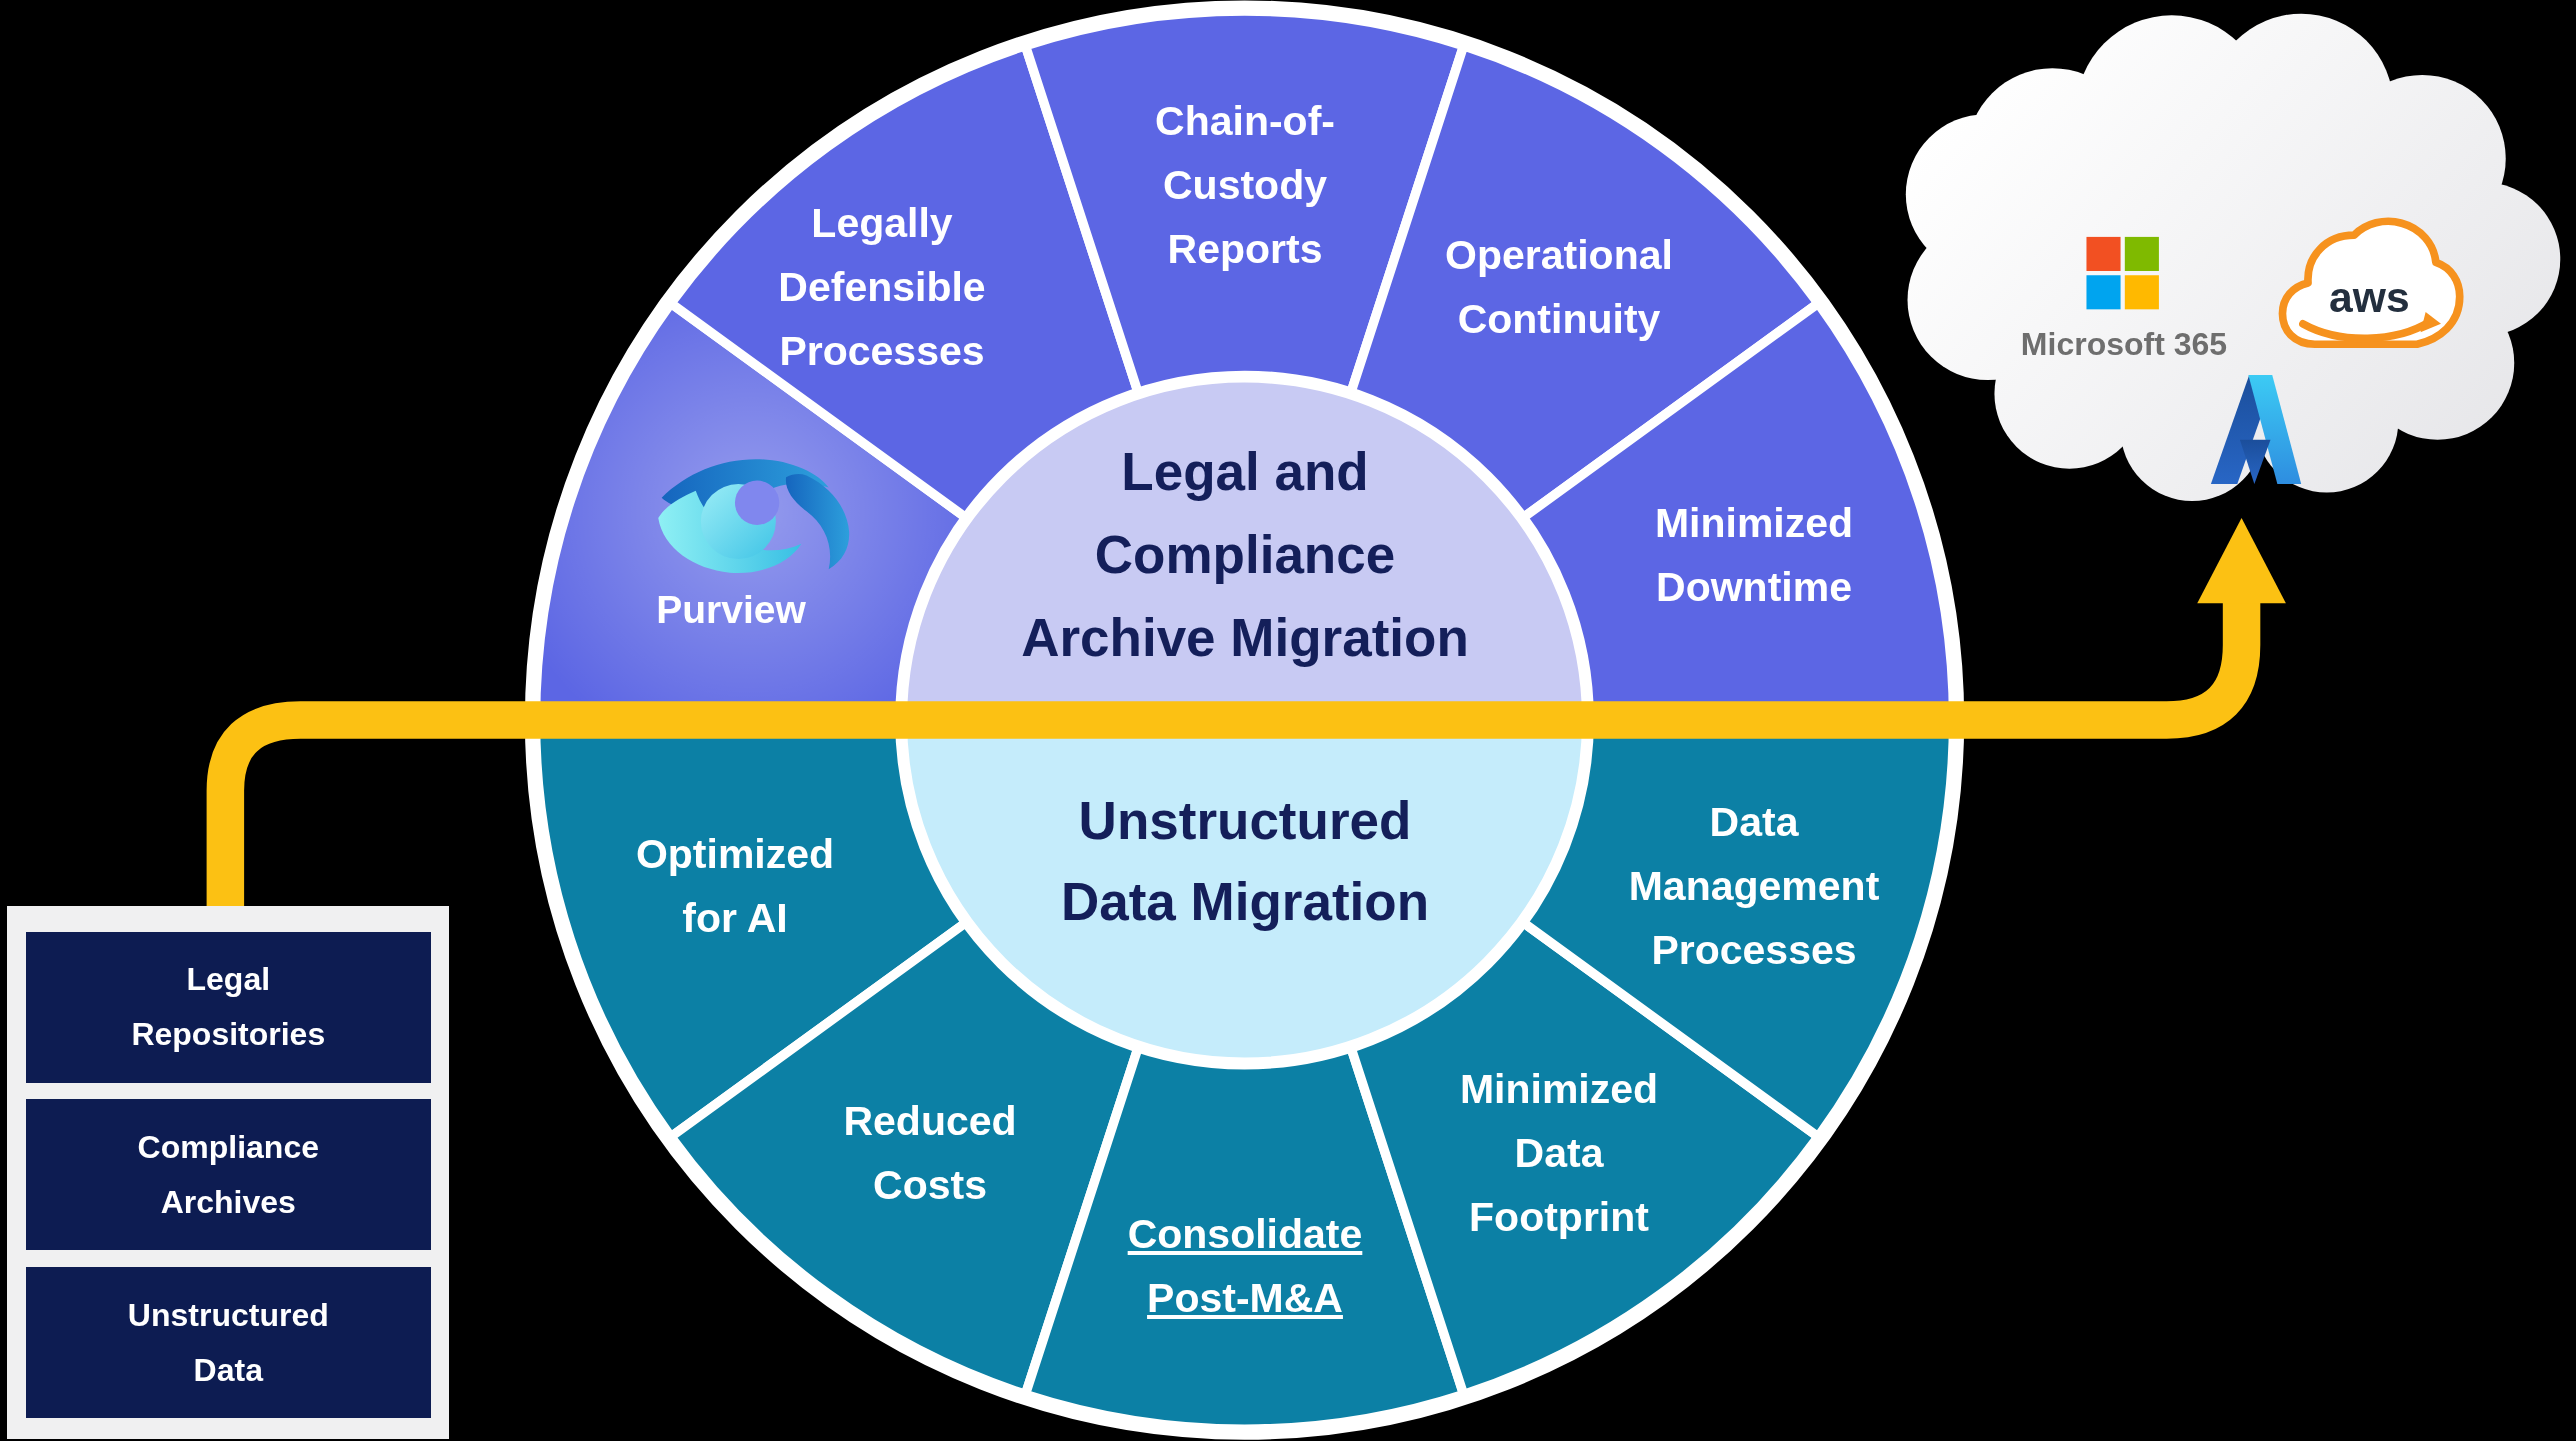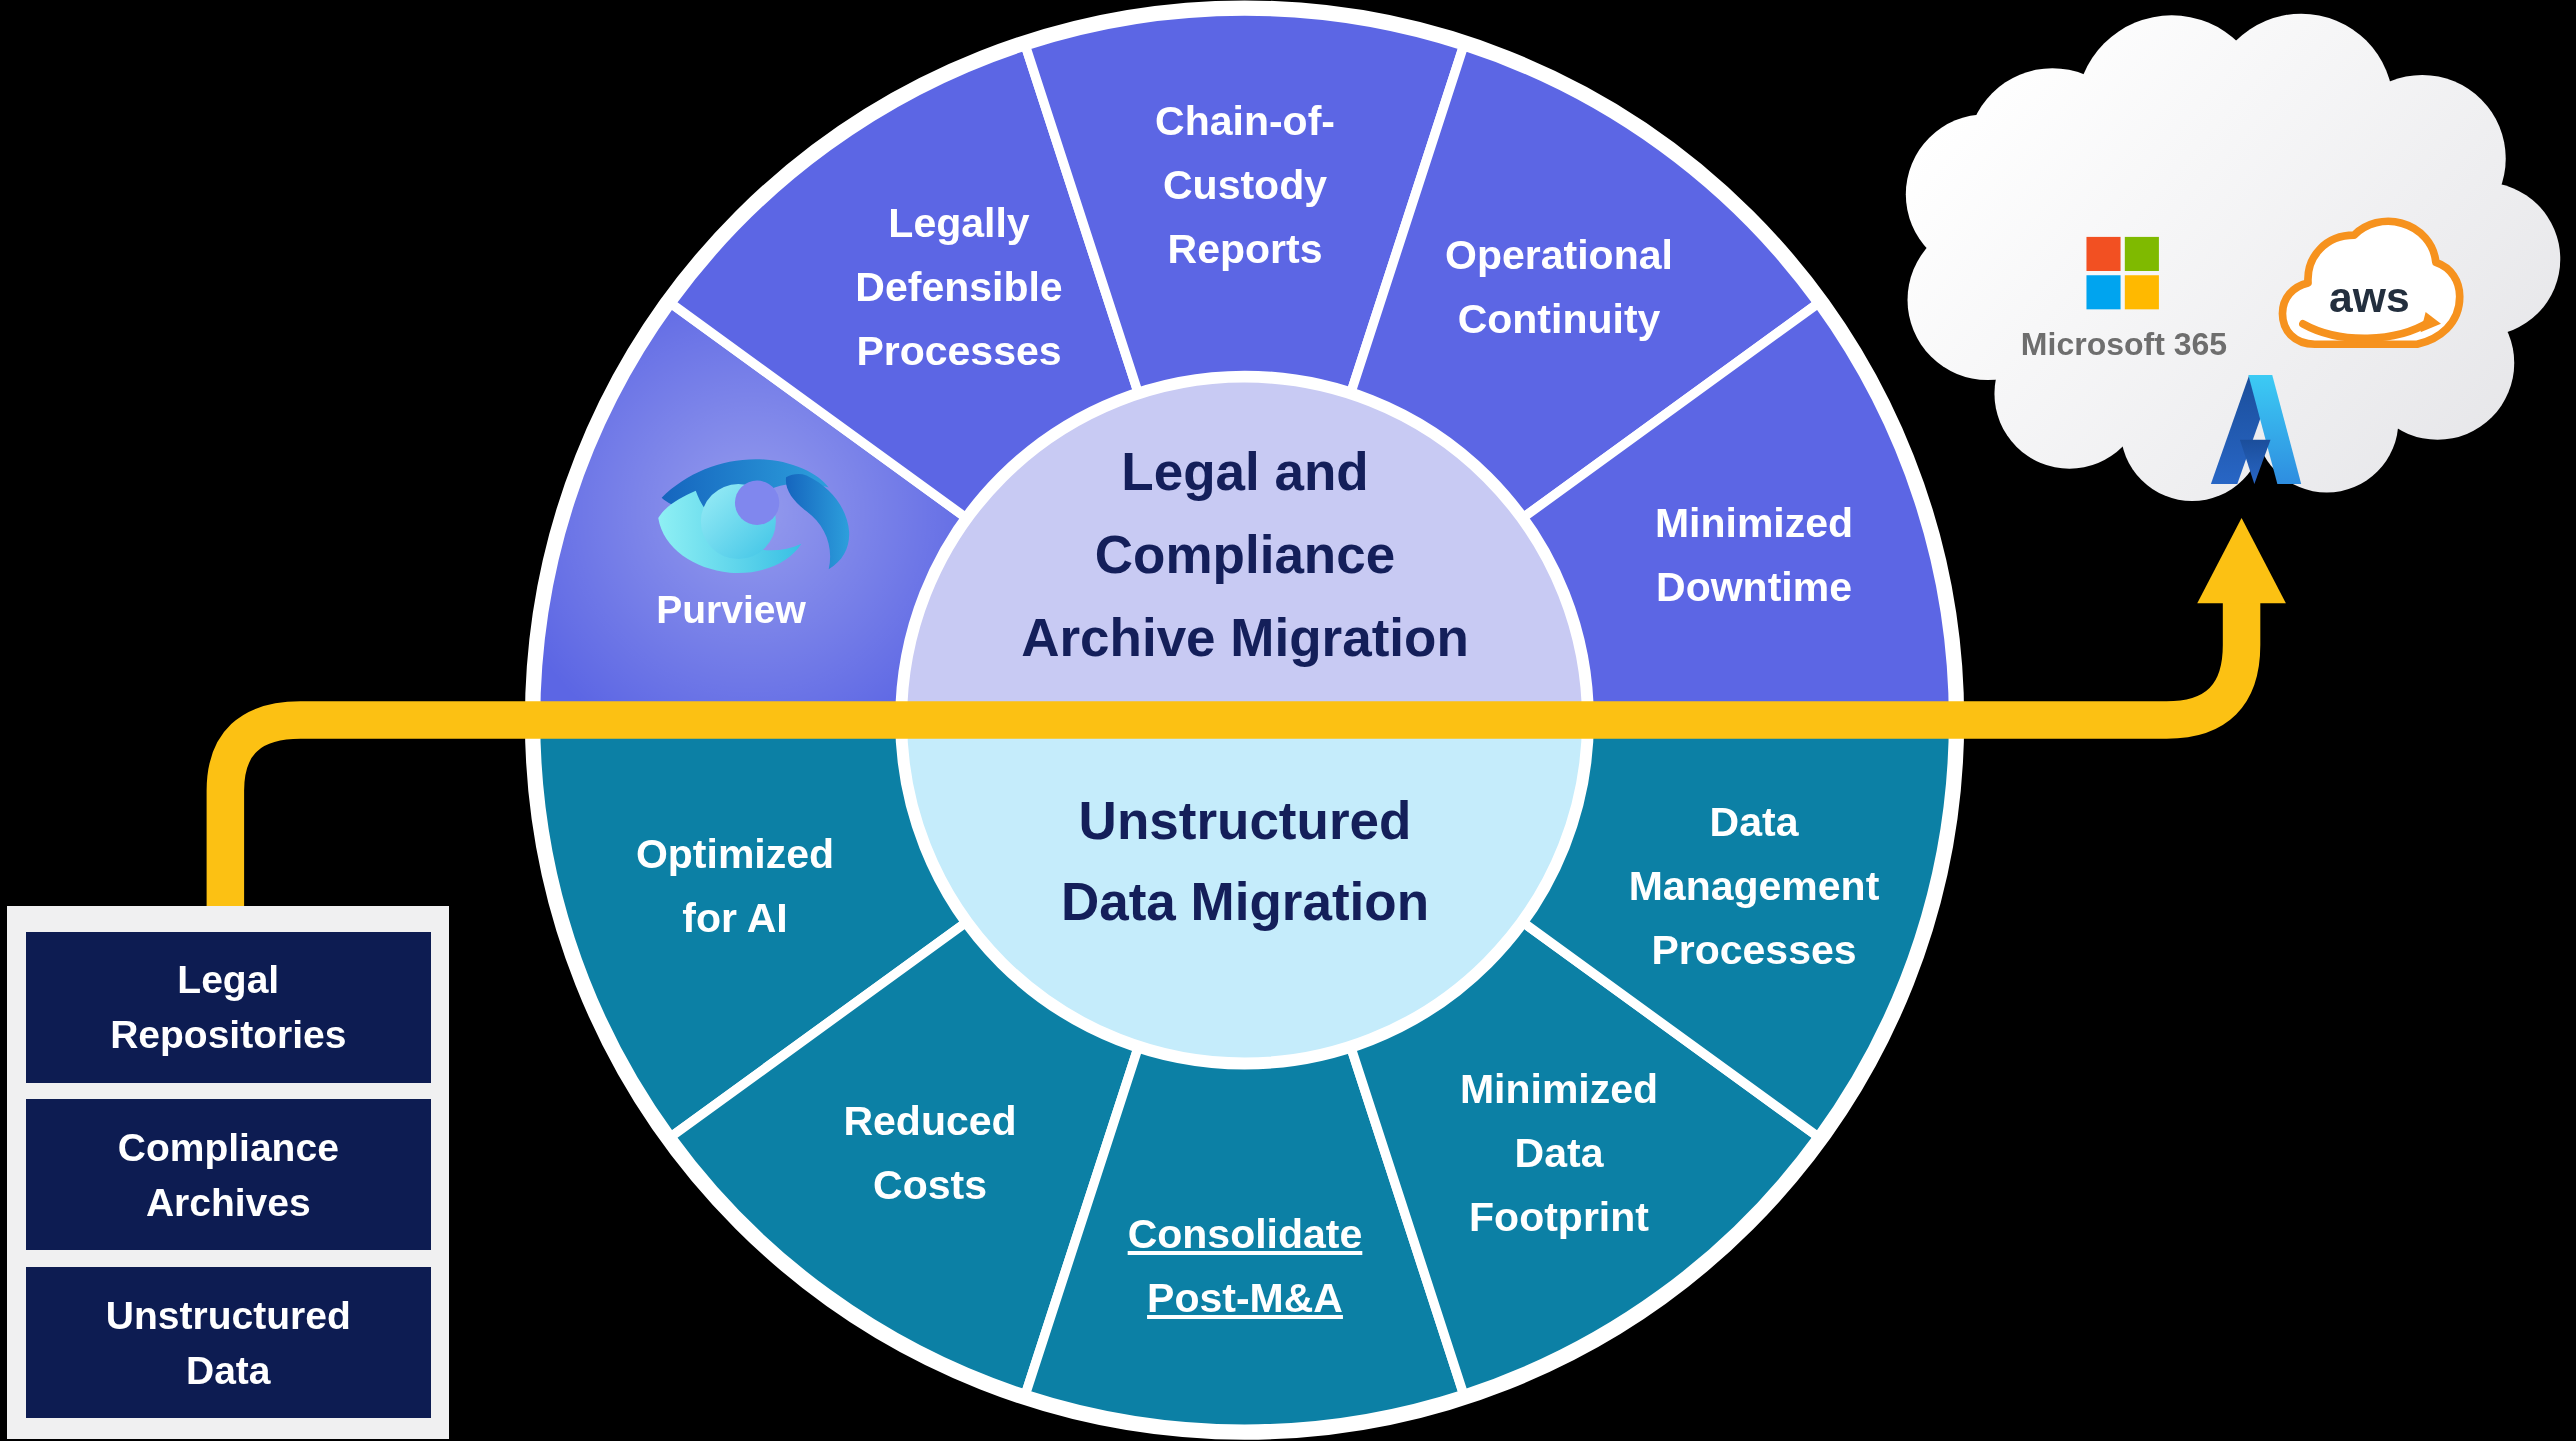--- a/index.html
+++ b/index.html
@@ -11,21 +11,21 @@
   .wedge-label{color:#FFFFFF;font-size:41px;font-weight:600;line-height:64px;}
   .hub-label{color:#141F5A;font-weight:700;}
   #hub-top-label{font-size:53px;line-height:83px;}
   #hub-bottom-label{font-size:53px;line-height:81px;}
   #purview-label{color:#FFFFFF;font-size:39px;font-weight:600;}
   #cloud-title{color:#141F5A;font-size:48px;font-weight:700;line-height:61px;}
   #ms365-caption{color:#6E6E6E;font-size:32px;font-weight:600;white-space:nowrap;}
   #sources-panel{position:absolute;left:6.8px;top:906px;width:442px;height:533px;background:#F0F0F1;}
   .src-box{position:absolute;left:19px;width:405px;height:151px;background:#0D1C52;
            display:flex;align-items:center;justify-content:center;}
-  .src-box span{color:#FFFFFF;font-size:39px;font-weight:700;line-height:55px;
+  .src-box span{color:#FFFFFF;font-size:32px;font-weight:700;line-height:55px;
                 text-align:center;white-space:pre-line;}
   #src-box-0{top:25.6px;} #src-box-1{top:193px;} #src-box-2{top:361px;}
 </style>
 </head>
 <body>
 
 <div id="stage">
 
   <svg id="diagram-svg" width="2576" height="1441" viewBox="0 0 3022 1691">
     <defs>
@@ -146,21 +146,21 @@
     <div class="src-box" id="src-box-1">
       <span>Compliance
 Archives</span>
     </div>
     <div class="src-box" id="src-box-2">
       <span>Unstructured
 Data</span>
     </div>
   </div>
 <div class="overlay" id="purview-label" style="left: 731px; top: 610px; width: 358px;">Purview</div>
-    <div class="overlay wedge-label" style="left: 959px; top: 287px; width: 358px;">Legally
+    <div class="overlay wedge-label" style="left: 882px; top: 287px; width: 358px;">Legally
 Defensible
 Processes</div>
     <div class="overlay wedge-label" style="left: 1245px; top: 185px; width: 358px;">Chain-of-
 Custody
 Reports</div>
     <div class="overlay wedge-label" style="left: 1559px; top: 287px; width: 358px;">Operational
 Continuity</div>
     <div class="overlay wedge-label" style="left: 1754px; top: 555px; width: 358px;">Minimized
 Downtime</div>
     <div class="overlay wedge-label" style="left: 735px; top: 886px; width: 358px;">Optimized

